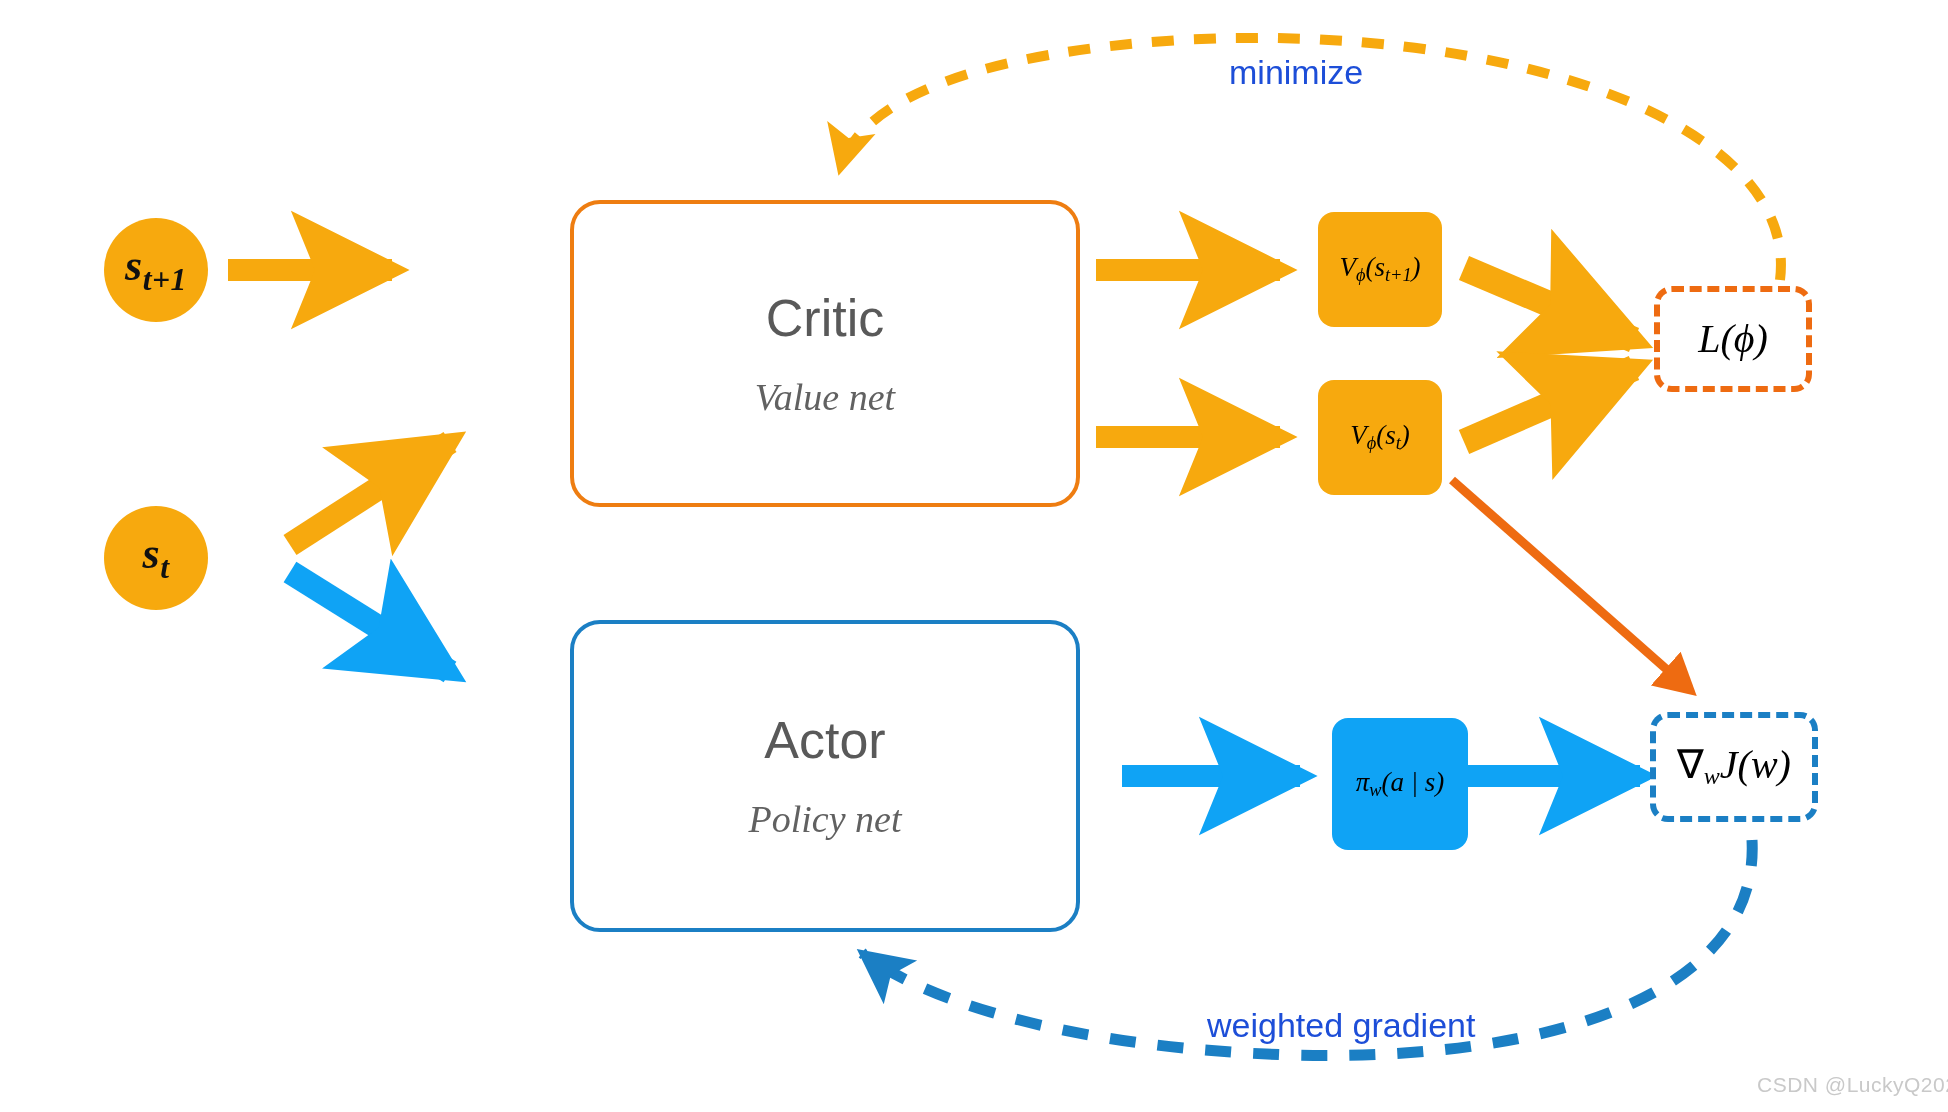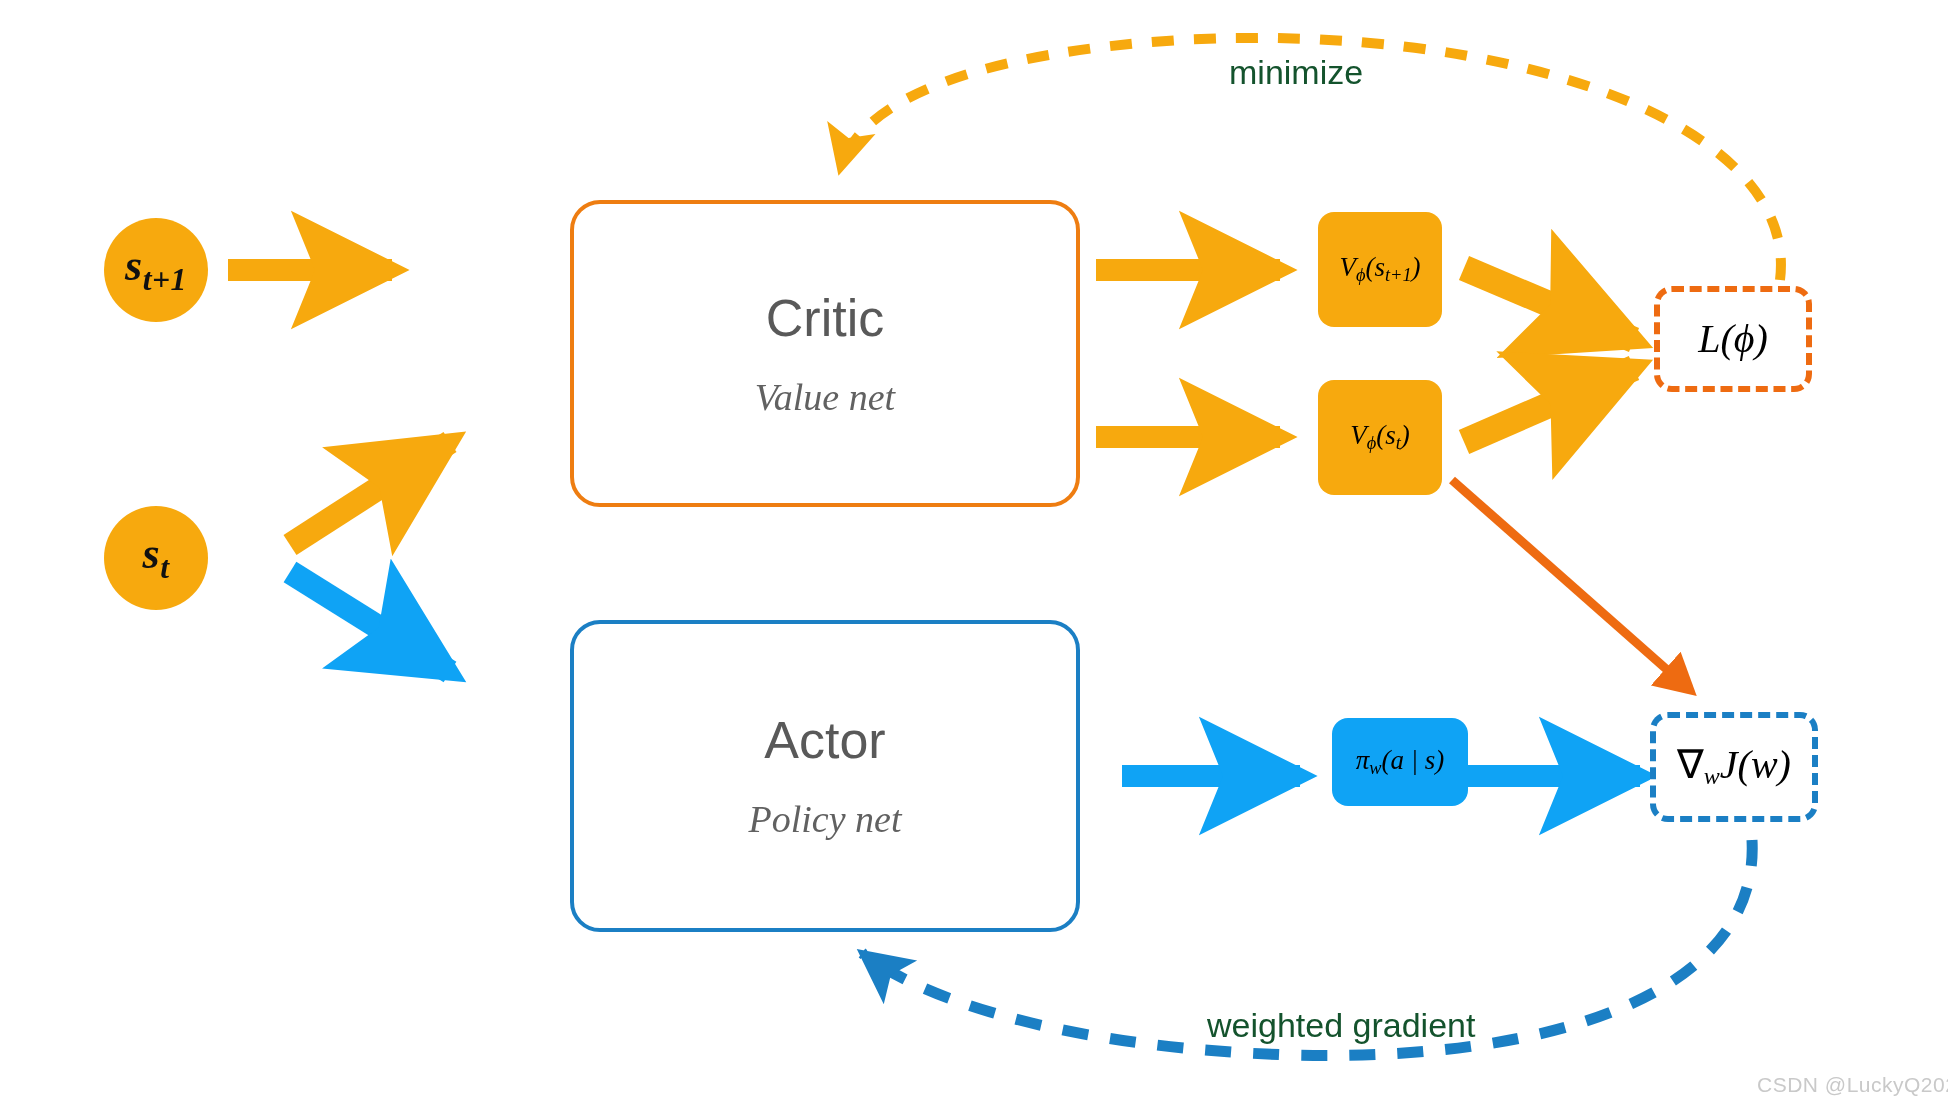--- a/index.html
+++ b/index.html
@@ -102,21 +102,21 @@
   .out-box.blue   { border: 6px dashed #1B7FC4; }
   .out-box .lbl { font-size: 40px; line-height: 1; white-space: nowrap; }
   .out-box .lbl sub { font-size: 0.60em; vertical-align: -0.26em; }
   .out-box .lbl .up { font-style: normal; }
 
   
   .annot {
     position: absolute;
     font-family: "Liberation Sans", sans-serif;
     font-size: 34px;
-    color: #14532d;
+    color: #1d4ed8;
     white-space: nowrap;
   }
 
   .watermark {
     position: absolute;
     font-family: "Liberation Sans", sans-serif;
     font-size: 21px;
     color: #c9c9c9;
     white-space: nowrap;
     letter-spacing: 0.5px;
@@ -190,21 +190,21 @@
   </div>
 
   <div class="node chip orange" style="left:1318px; top:212px; width:124px; height:115px;">
     <div class="lbl"><span>V</span><sub>ϕ</sub><span>(s</span><sub>t+1</sub><span>)</span></div>
   </div>
 
   <div class="node chip orange" style="left:1318px; top:380px; width:124px; height:115px;">
     <div class="lbl"><span>V</span><sub>ϕ</sub><span>(s</span><sub>t</sub><span>)</span></div>
   </div>
 
-  <div class="node chip blue" style="left:1332px; top:718px; width:136px; height:88px;">
+  <div class="node chip blue" style="left:1332px; top:718px; width:136px; height:132px;">
     <div class="lbl"><span>π</span><sub>w</sub><span>(a | s)</span></div>
   </div>
 
   <div class="node out-box blue" style="left:1650px; top:712px; width:168px; height:110px;">
     <div class="lbl"><span class="up">∇</span><sub>w</sub><span>J(w)</span></div>
   </div>
 
   <div class="node out-box orange" style="left:1654px; top:286px; width:158px; height:106px;">
     <div class="lbl">L(ϕ)</div>
   </div>

